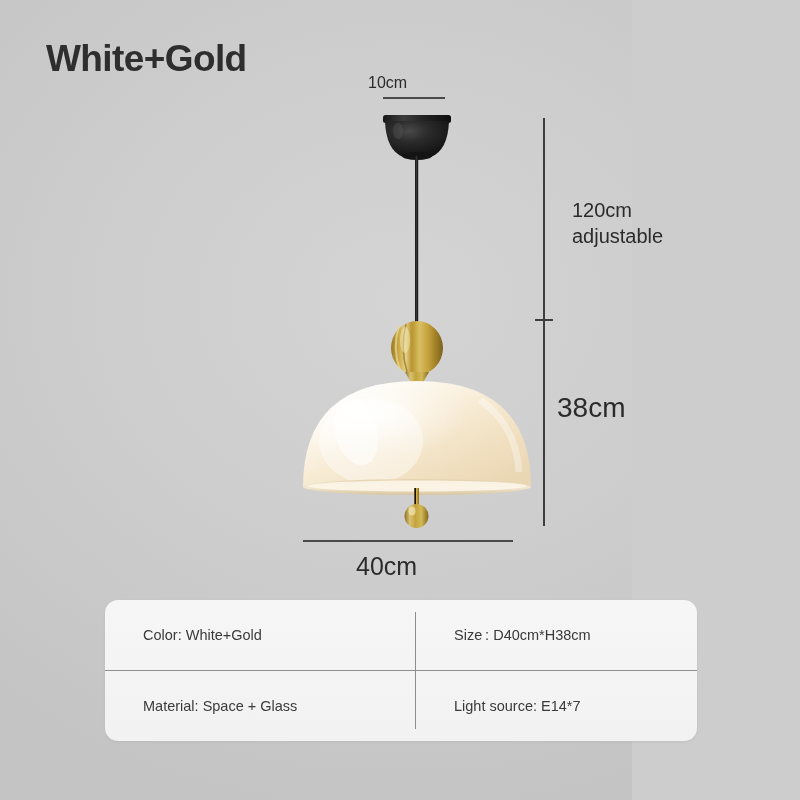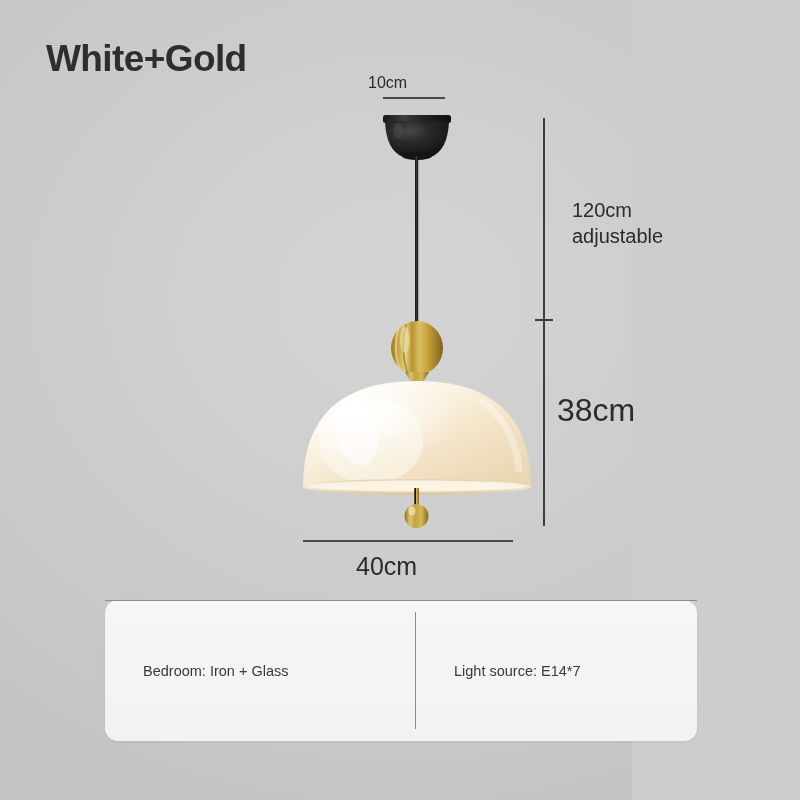--- a/index.html
+++ b/index.html
@@ -70,21 +70,21 @@
     left: 557px;
     top: 197px;
     font-size: 20px;
     line-height: 26px;
     margin-left: 15px;
   }
 
   #label-38cm {
     left: 557px;
     top: 392px;
-    font-size: 32px;
+    font-size: 28px;
   }
 
   #rule-40cm {
     position: absolute;
     left: 303px;
     top: 540px;
     width: 210px;
     height: 2px;
     background: #4a4a4a;
   }
@@ -272,21 +272,25 @@
 
   <div class="dim-label" id="label-38cm">38cm</div>
 
   <div id="rule-40cm"></div>
   <div class="dim-label" id="label-40cm">40cm</div>
 
   <div id="spec-card">
     <div id="vsep"></div>
     <table id="spec-table">
       <tbody>
+          <tr>
+        <td>Color: White+Gold</td>
+        <td class="right-col">Size : D40cm*H38cm</td>
+      </tr>
       <tr class="divided">
-        <td>Bedroom: Iron + Glass</td>
+        <td>Material: Space + Glass</td>
         <td class="right-col">Light source: E14*7</td>
       </tr>
     </tbody>
       </table>
   </div>
 
 </div>
 
 </body></html>

